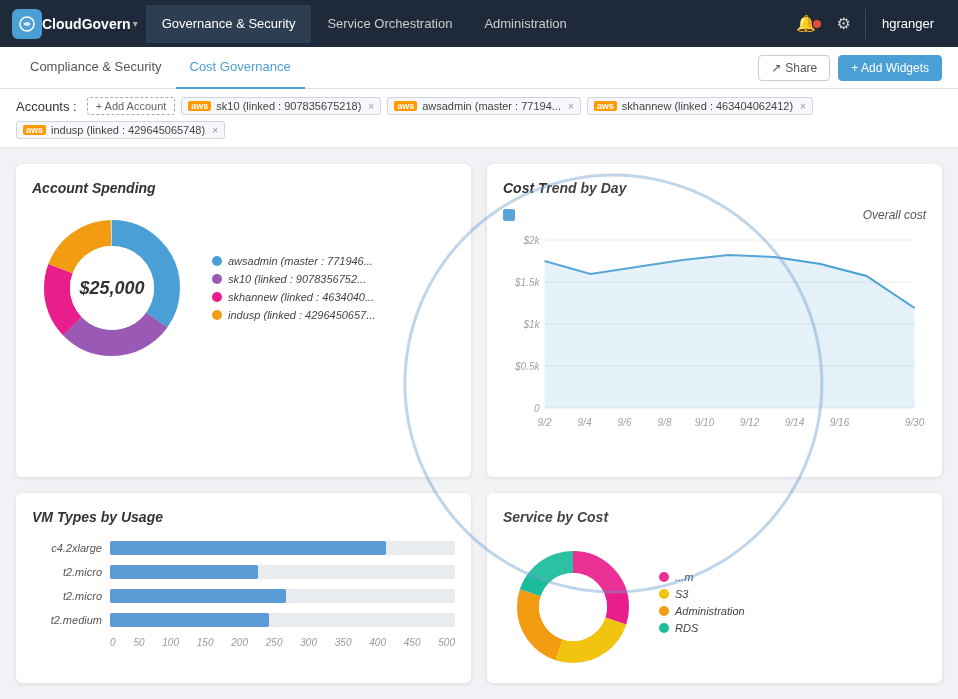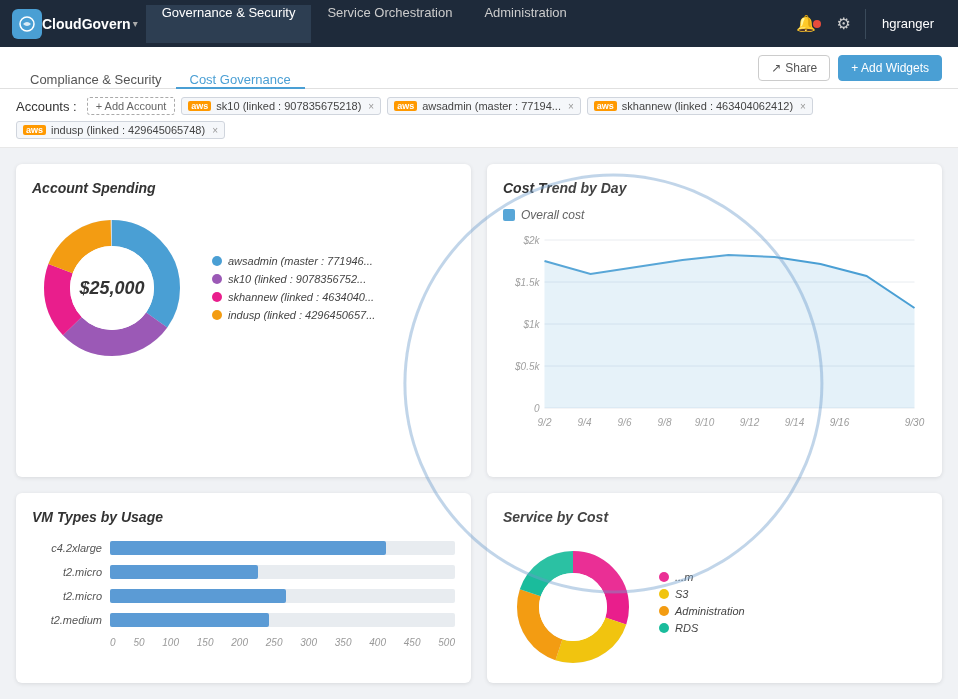--- a/index.html
+++ b/index.html
@@ -7,33 +7,33 @@
 
     
     .topnav {
       display: flex; align-items: center; background: #1e2a3a; height: 47px; padding: 0 12px; gap: 0;
     }
     .brand { display: flex; align-items: center; margin-right: 8px; }
     .brand-logo { width: 30px; height: 30px; background: #4a9fd4; border-radius: 6px; display: flex; align-items: center; justify-content: center; }
     .brand-logo svg { width: 18px; height: 18px; }
     .brand-name { color: #fff; font-size: 14px; font-weight: 600; }
     .brand-chevron { color: #aaa; font-size: 10px; margin-left: 2px; }
-    .nav-item { color: #ccc; font-size: 13px; padding: 0 16px; height: 38px; display: flex; align-items: flex-start; cursor: pointer; }
+    .nav-item { color: #ccc; font-size: 13px; padding: 0 16px; height: 38px; display: flex; align-items: center; cursor: pointer; }
     .nav-item.active { color: #fff; background: #2d3e52; }
     .nav-spacer { flex: 1; }
     .nav-icon { color: #ccc; font-size: 16px; padding: 0 10px; cursor: pointer; position: relative; }
     .nav-icon .badge { position: absolute; top: 6px; right: 6px; background: #e74c3c; color: #fff; border-radius: 50%; width: 8px; height: 8px; font-size: 8px; display: flex; align-items: center; justify-content: center; }
     .nav-divider { width: 1px; height: 30px; background: #3a4a5a; margin: 0 4px; }
     .nav-user { color: #fff; font-size: 13px; padding: 0 12px; }
 
     
     .subnav {
       background: #fff; border-bottom: 1px solid #e0e0e0; display: flex; align-items: center; padding: 0 16px; height: 42px;
     }
-    .subnav-item { color: #555; font-size: 13px; padding: 0 14px; height: 42px; display: flex; align-items: flex-end; cursor: pointer; border-bottom: 2px solid transparent; }
+    .subnav-item { color: #555; font-size: 13px; padding: 0 14px; height: 42px; display: flex; align-items: center; cursor: pointer; border-bottom: 2px solid transparent; }
     .subnav-item.active { color: #4a9fd4; border-bottom-color: #4a9fd4; font-weight: 500; }
     .subnav-spacer { flex: 1; }
     .subnav-btn { border: 1px solid #ccc; background: #fff; border-radius: 4px; padding: 5px 12px; font-size: 12px; color: #555; cursor: pointer; margin-left: 8px; display: flex; align-items: center; gap: 4px; }
     .subnav-btn.primary { background: #4a9fd4; color: #fff; border-color: #4a9fd4; }
 
     
     .accounts-row {
       background: #fff; border-bottom: 1px solid #e8e8e8; padding: 8px 16px; display: flex; align-items: center; flex-wrap: wrap; gap: 6px;
     }
     .accounts-label { font-size: 13px; color: #333; font-weight: 500; margin-right: 4px; }
@@ -52,21 +52,21 @@
     
     .donut-section { display: flex; align-items: center; gap: 20px; }
     .donut-wrap { position: relative; width: 160px; height: 160px; flex-shrink: 0; }
     .donut-center { position: absolute; top: 50%; left: 50%; transform: translate(-50%,-50%); font-size: 18px; font-weight: 700; color: #333; text-align: center; }
     .legend { display: flex; flex-direction: column; gap: 6px; }
     .legend-item { display: flex; align-items: center; gap: 6px; font-size: 11px; color: #444; }
     .legend-dot { width: 10px; height: 10px; border-radius: 50%; flex-shrink: 0; }
 
     
     .line-chart-area { padding: 0 0 8px 0; }
-    .chart-legend { display: flex; align-items: center; gap: 6px; font-size: 12px; color: #555; margin-bottom: 8px; }
+    .chart-legend { display: flex; align-items: center; gap: 6px; font-size: 12px; color: #555; margin-bottom: 8px; justify-content: space-between; }
     .chart-legend-dot { width: 12px; height: 12px; border-radius: 2px; background: #4a9fd4; }
 
     
     .bar-chart { padding: 4px 0; }
     .bar-row { display: flex; align-items: center; margin-bottom: 10px; gap: 8px; }
     .bar-label { width: 70px; font-size: 11px; color: #555; text-align: right; flex-shrink: 0; }
     .bar-track { flex: 1; background: #e8ecf0; border-radius: 2px; height: 14px; }
     .bar-fill { height: 14px; border-radius: 2px; background: #5b9bd5; }
     .bar-axis { display: flex; justify-content: space-between; padding-left: 78px; font-size: 10px; color: #999; margin-top: 4px; }
 

